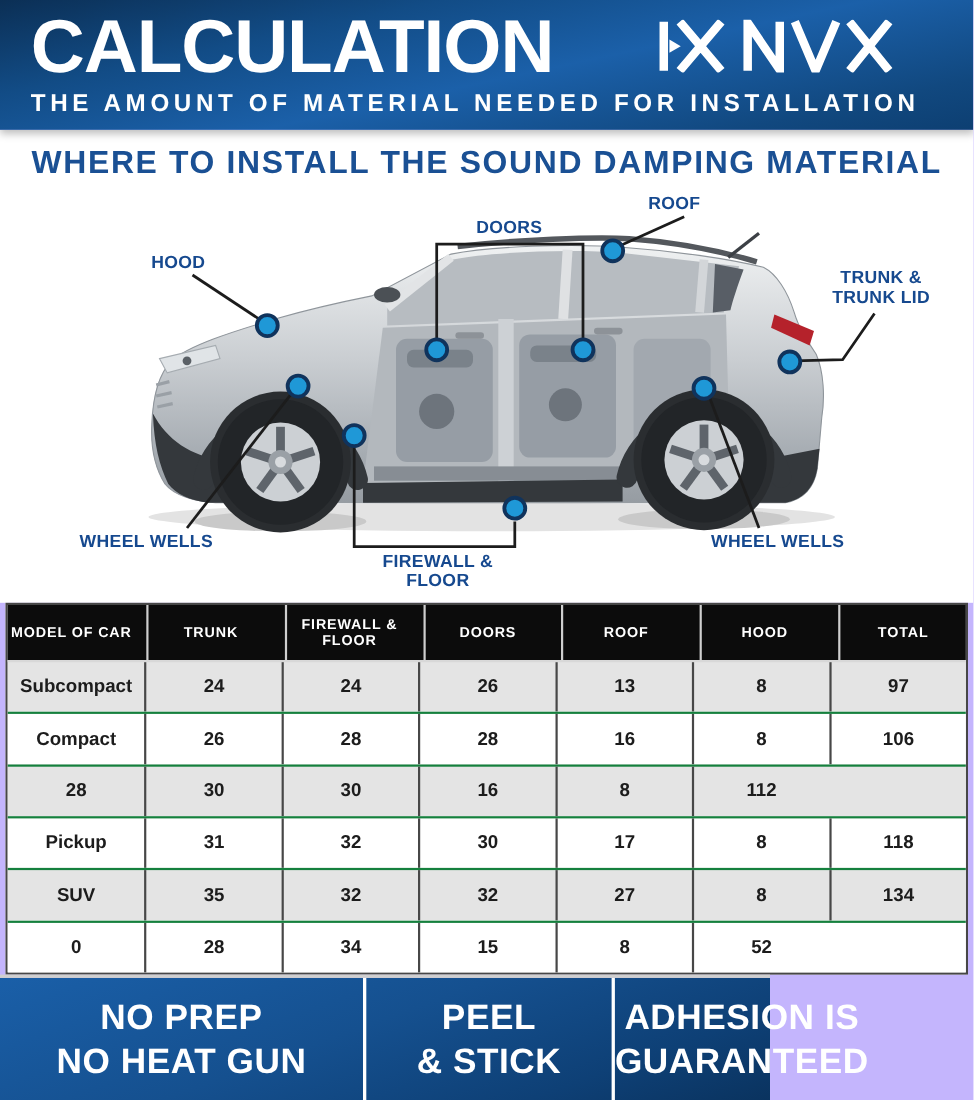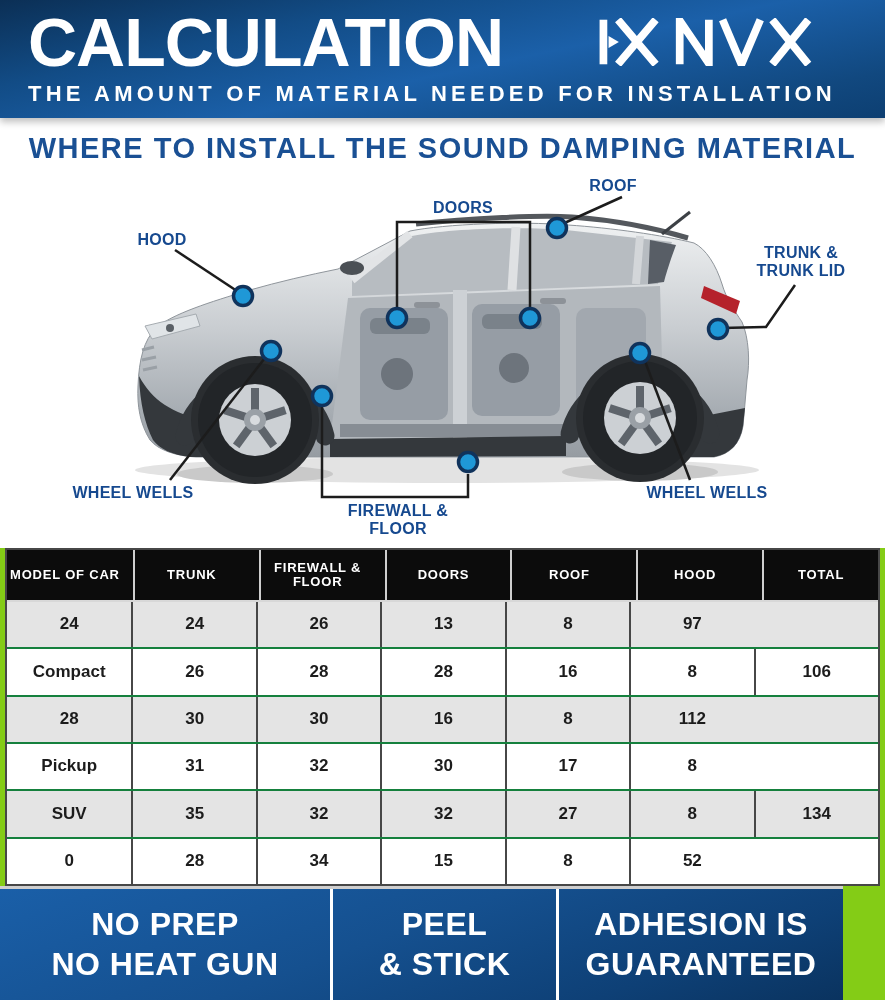--- a/index.html
+++ b/index.html
@@ -1,19 +1,19 @@
 <!DOCTYPE html>
 <html><head>
 <meta charset="utf-8">
 <style>
   * { margin:0; padding:0; box-sizing:border-box; }
   html,body { background:#fff; }
   .page {
     position:relative; width:885px; height:1000px; overflow:hidden;
-    font-family:"Liberation Sans","DejaVu Sans",sans-serif; background:#84cc16;
+    font-family:"Liberation Sans","DejaVu Sans",sans-serif; background:#c4b5fd;
   }
   .pre { white-space:pre-line; }
 
   
   .band {
     position:absolute; left:0; top:0; width:885px; height:118px;
     background:linear-gradient(168deg,#0b2f55 0%,#124c86 28%,#1b60a9 55%,#11487f 85%,#0d3f72 100%);
     box-shadow:0 4px 7px rgba(0,0,0,.25);
     padding:8px 28px 0 28px; color:#fff; z-index:5;
   }
@@ -56,21 +56,21 @@
     line-height:1.1; padding:2px;
   }
   .tc:first-child { border-left:none; }
   .trow.head .tc { color:#fff; font-size:13px; letter-spacing:.8px; border-left:2px solid #cfcfcf; }
   .trow.head .tc:first-child { border-left:none; }
   .trow.odd { background:#e4e4e4; }
   .trow.even { background:#ffffff; }
 
   
   .foot {
-    position:absolute; left:0; top:886px; width:843px; height:114px;
+    position:absolute; left:0; top:886px; width:700px; height:114px;
     background:linear-gradient(160deg,#1a5fa8 0%,#15508f 45%,#0e4076 78%,#0a335f 100%);
     border-top:3px solid #cfcfcf;
     display:grid; grid-template-columns:330px 226px 1fr;
   }
   .fcell {
     display:flex; align-items:center; justify-content:center; text-align:center;
     color:#fff; font-size:32px; font-weight:800; letter-spacing:.5px; line-height:1.22;
   }
   .fcell + .fcell { border-left:3px solid #fff; }
 </style>
@@ -223,20 +223,21 @@
       <div class="tc pre">TRUNK</div>
       <div class="tc pre">FIREWALL &amp;
 FLOOR</div>
       <div class="tc pre">DOORS</div>
       <div class="tc pre">ROOF</div>
       <div class="tc pre">HOOD</div>
       <div class="tc pre">TOTAL</div>
     </div>
 
     <div class="trow odd">
+      <div class="tc pre">Subcompact</div>
       <div class="tc">24</div>
       <div class="tc">24</div>
       <div class="tc">26</div>
       <div class="tc">13</div>
       <div class="tc">8</div>
       <div class="tc">97</div>
     </div>
 
     <div class="trow even">
       <div class="tc pre">Compact</div>
@@ -257,20 +258,21 @@
       <div class="tc">112</div>
     </div>
 
     <div class="trow even">
       <div class="tc pre">Pickup</div>
       <div class="tc">31</div>
       <div class="tc">32</div>
       <div class="tc">30</div>
       <div class="tc">17</div>
       <div class="tc">8</div>
+      <div class="tc">118</div>
     </div>
 
     <div class="trow odd">
       <div class="tc pre">SUV</div>
       <div class="tc">35</div>
       <div class="tc">32</div>
       <div class="tc">32</div>
       <div class="tc">27</div>
       <div class="tc">8</div>
       <div class="tc">134</div>

